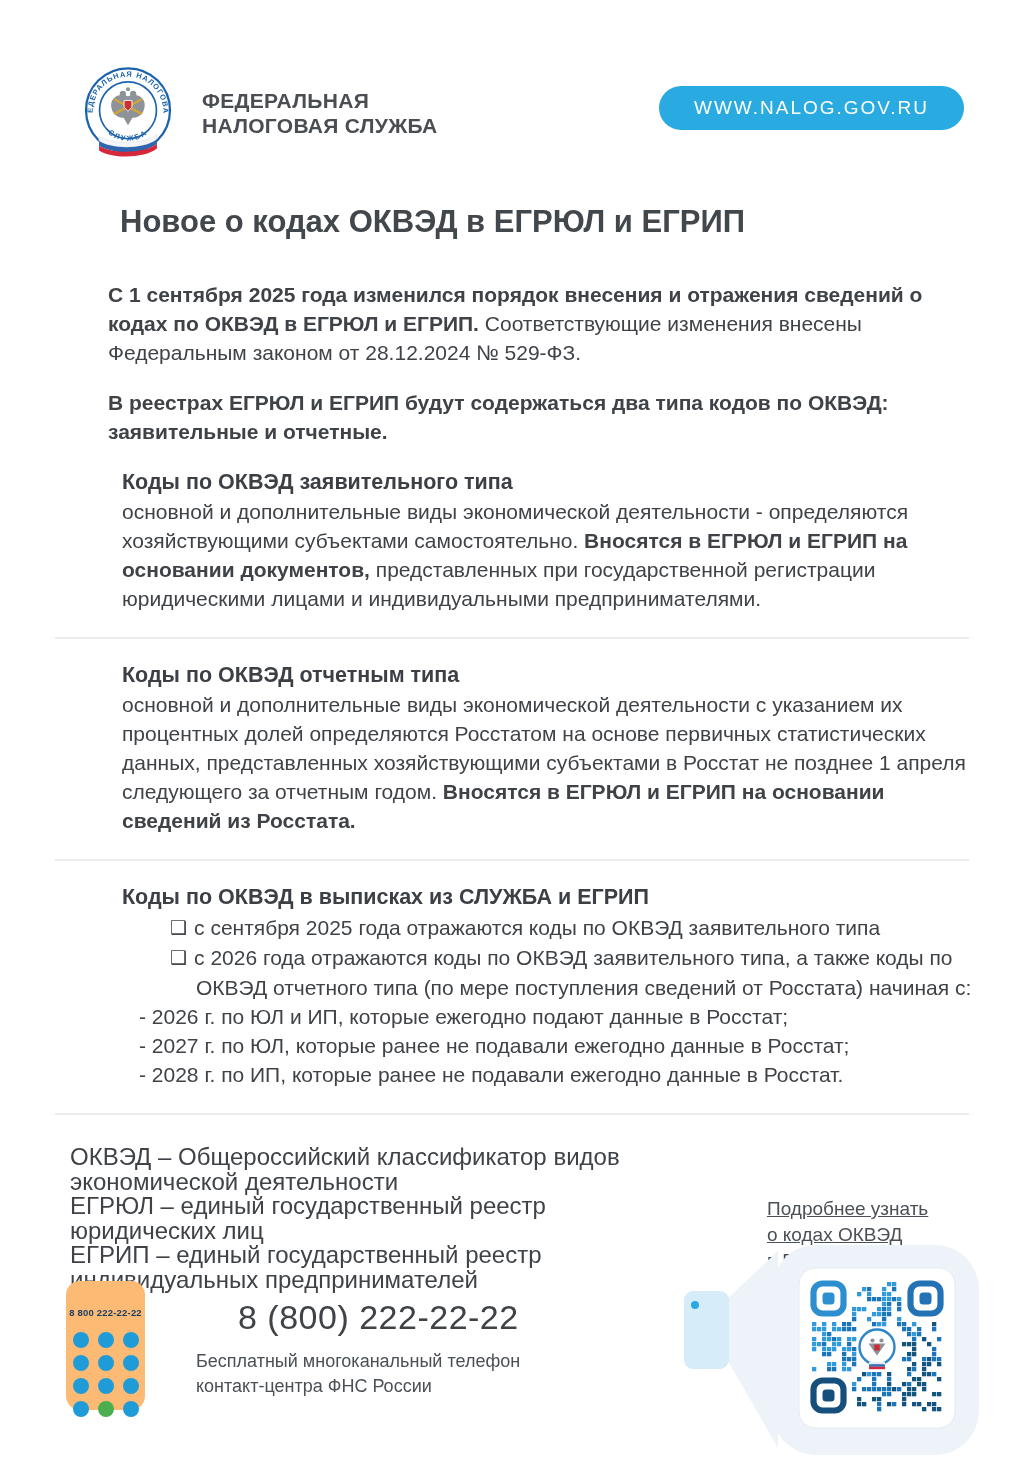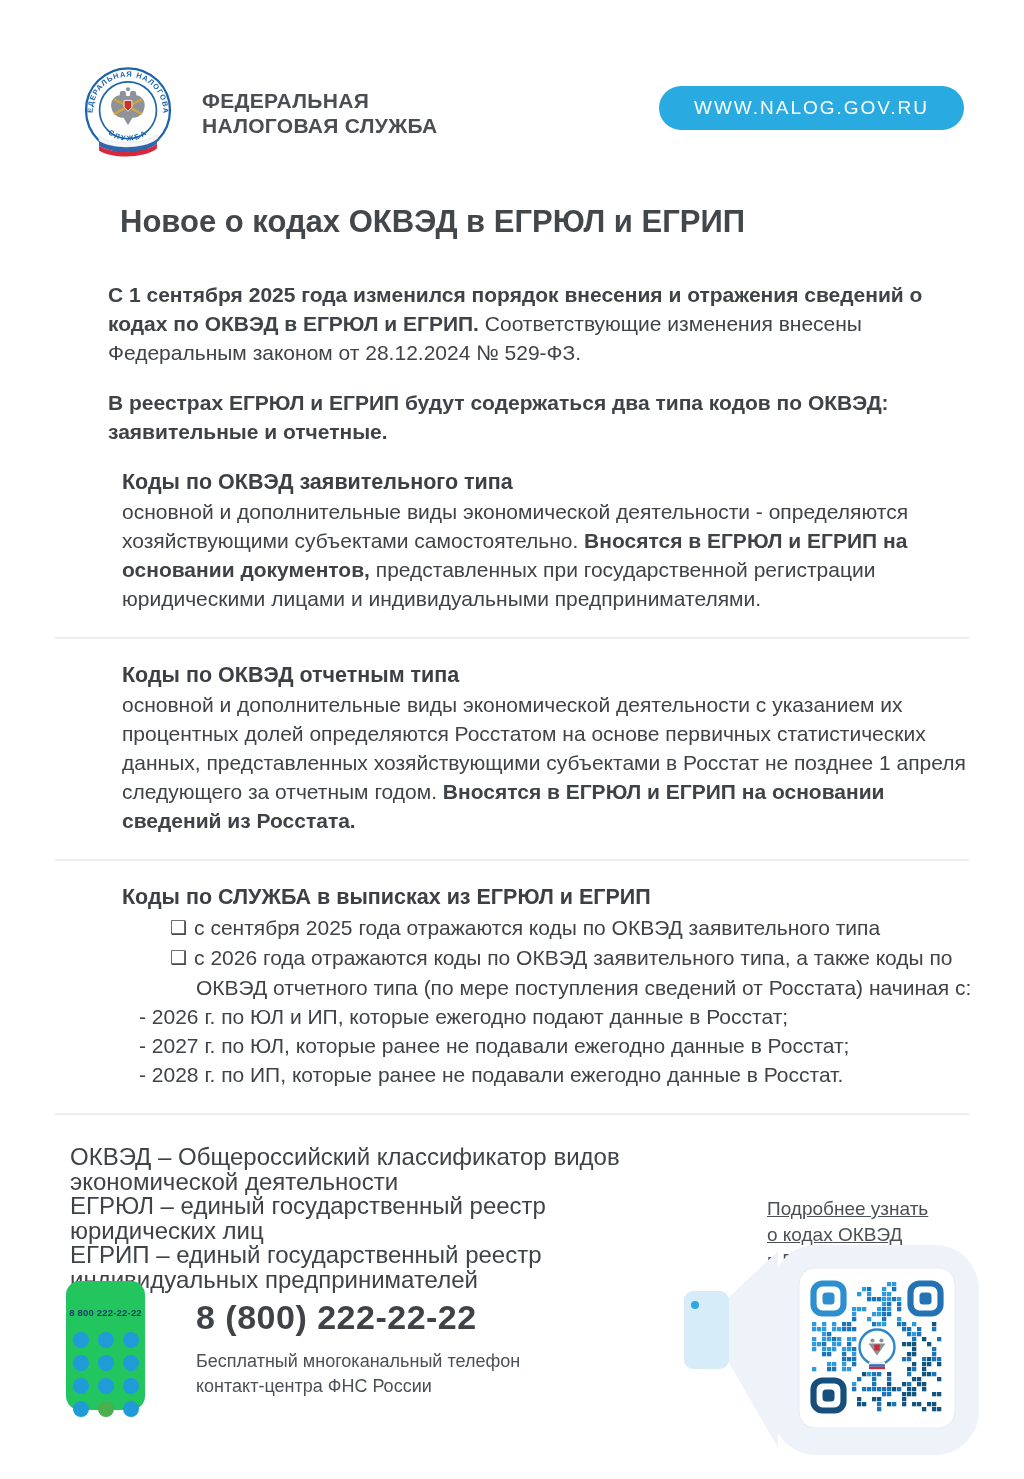--- a/index.html
+++ b/index.html
@@ -41,30 +41,30 @@
   .bullets li { padding-left:26px; text-indent:-26px; }
   .glyph { font-size:19px; margin-right:7px; position:relative; top:-1px; color:#43474B; }
   .subitems { margin-left:17px; }
 
   
   .glossary { position:absolute; left:70px; top:1145px; width:570px; font-size:24px; line-height:24.5px; color:#3F4347; }
   .qr-caption { position:absolute; left:767px; top:1196px; font-size:19px; line-height:26px; color:#4A5055;text-decoration:underline; }
 
   .phone-cluster { position:absolute; left:66px; top:1281px; display:flex; }
   .phone-icon {
-    width:79px; height:129px; background:#22c55e; border-radius:14px;
+    width:79px; height:129px; background:#fdba74; border-radius:14px;
     display:flex; flex-direction:column; align-items:center; flex-shrink:0;
   }
   .speaker { width:37px; height:7px; background:#29A9E1; border-radius:4px; margin-top:10px; }
   .mini-number { font-size:9.5px; font-weight:bold; color:#173F67; margin-top:16px; letter-spacing:.2px; }
   .keypad { display:grid; grid-template-columns:repeat(3,16px); gap:7px 9px; margin-top:14px; }
   .dot { width:16px; height:16px; border-radius:50%; background:#1F9CD8; }
   .dot.green { background:#4BAE4F; }
   .phone-text { margin-left:51px; padding-top:17px; }
-  .big-number { font-size:34px; font-weight:bold; color:#3F4347; letter-spacing:.5px; }
+  .big-number { font-size:34px; font-weight:normal; color:#3F4347; letter-spacing:.5px;margin-left:42px; }
   .phone-caption { margin-top:12px; font-size:18px; line-height:25px; color:#4A5055; }
 
   .qr-cluster { position:absolute; left:652px; top:1243px; }
 </style>
 </head>
 <body>
 
 <div class="page">
 
   <div class="header">
@@ -122,21 +122,21 @@
   <hr class="rule">
 
   <div class="sect">
     <div class="sect-h">Коды по ОКВЭД отчетным типа</div>
     <div><span>основной и дополнительные виды экономической деятельности с указанием их процентных долей определяются Росстатом на основе первичных статистических данных, представленных хозяйствующими субъектами в Росстат не позднее 1 апреля следующего за отчетным годом. </span><span class="b">Вносятся в ЕГРЮЛ и ЕГРИП на основании сведений из Росстата.</span></div>
   </div>
 
   <hr class="rule">
 
   <div class="sect">
-    <div class="sect-h">Коды по СЛУЖБА в выписках из ЕГРЮЛ и ЕГРИП</div>
+    <div class="sect-h">Коды по ОКВЭД в выписках из СЛУЖБА и ЕГРИП</div>
     <ul class="bullets">
       <li><span class="glyph">❑</span><span>с сентября 2025 года отражаются коды по ОКВЭД заявительного типа</span></li>
       <li><span class="glyph">❑</span><span>с 2026 года отражаются коды по ОКВЭД заявительного типа, а также коды по ОКВЭД отчетного типа (по мере поступления сведений от Росстата) начиная с:</span></li>
     </ul>
     <div class="subitems">
       <div>- 2026 г. по ЮЛ и ИП, которые ежегодно подают данные в Росстат;</div>
       <div>- 2027 г. по ЮЛ, которые ранее не подавали ежегодно данные в Росстат;</div>
       <div>- 2028 г. по ИП, которые ранее не подавали ежегодно данные в Росстат.</div>
     </div>
   </div>

